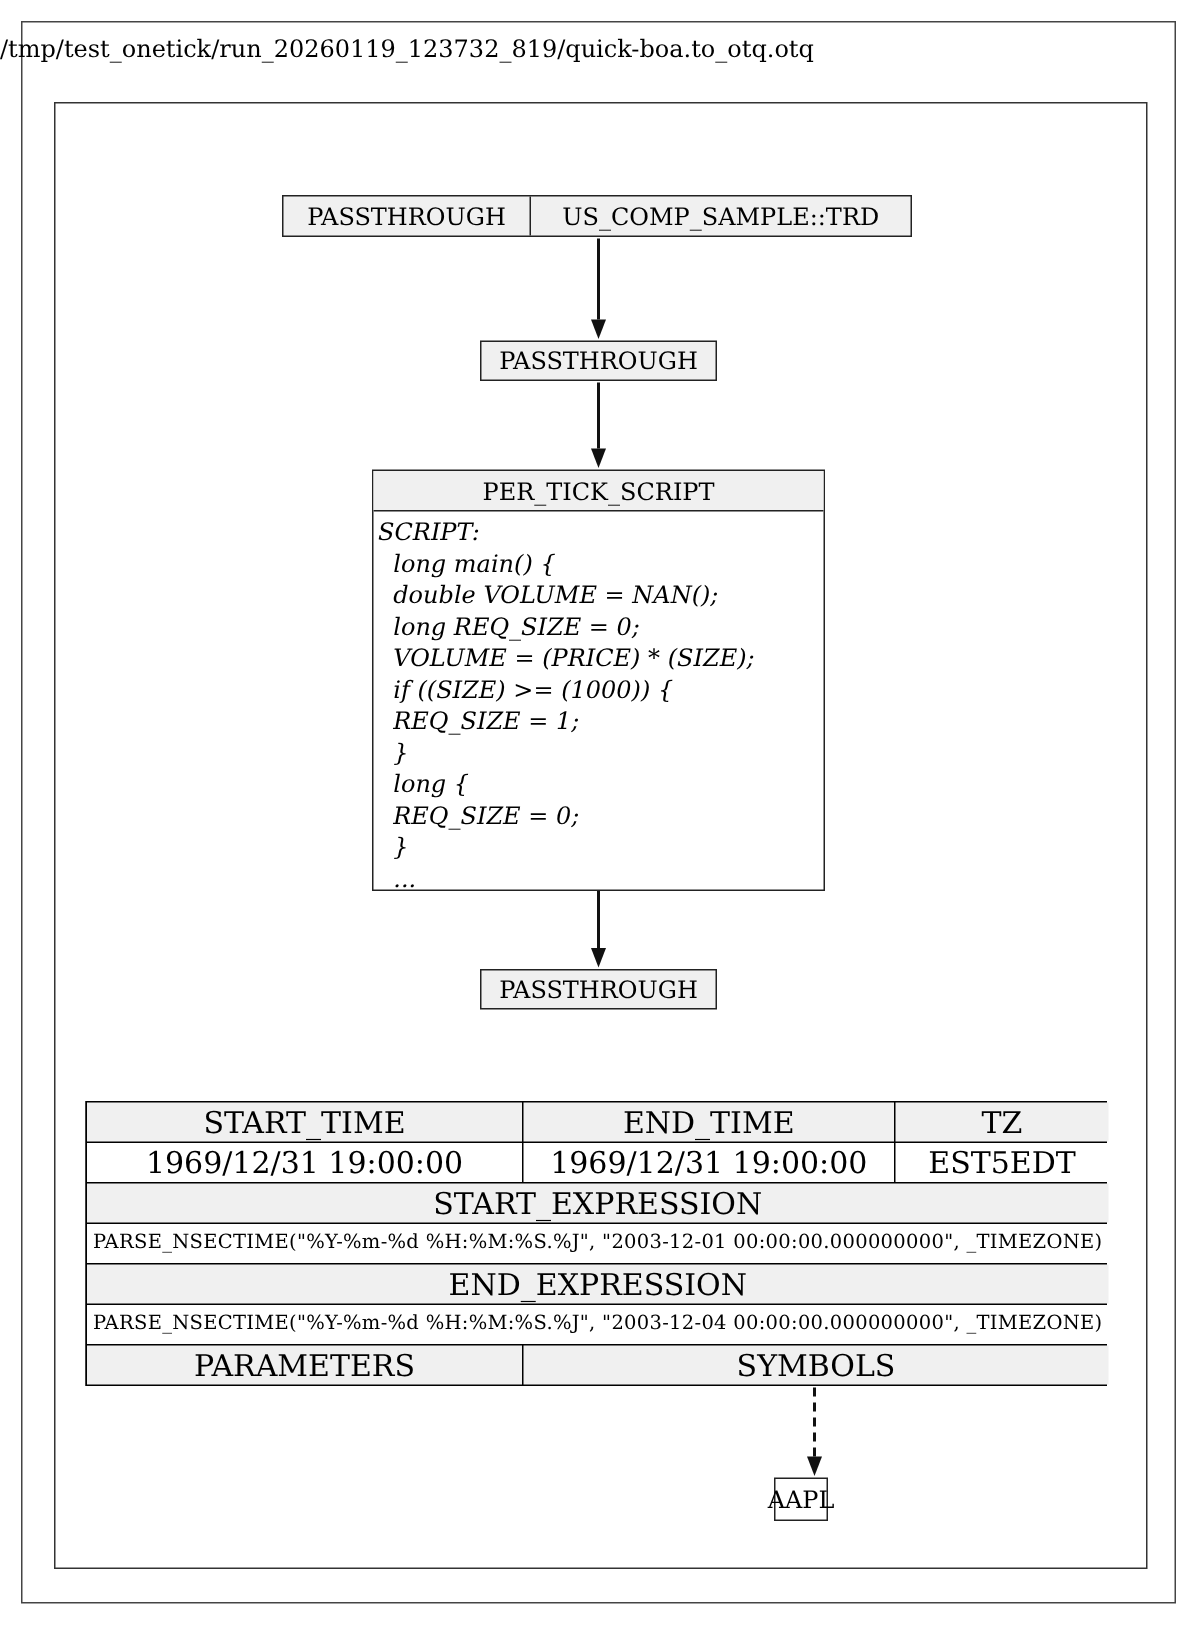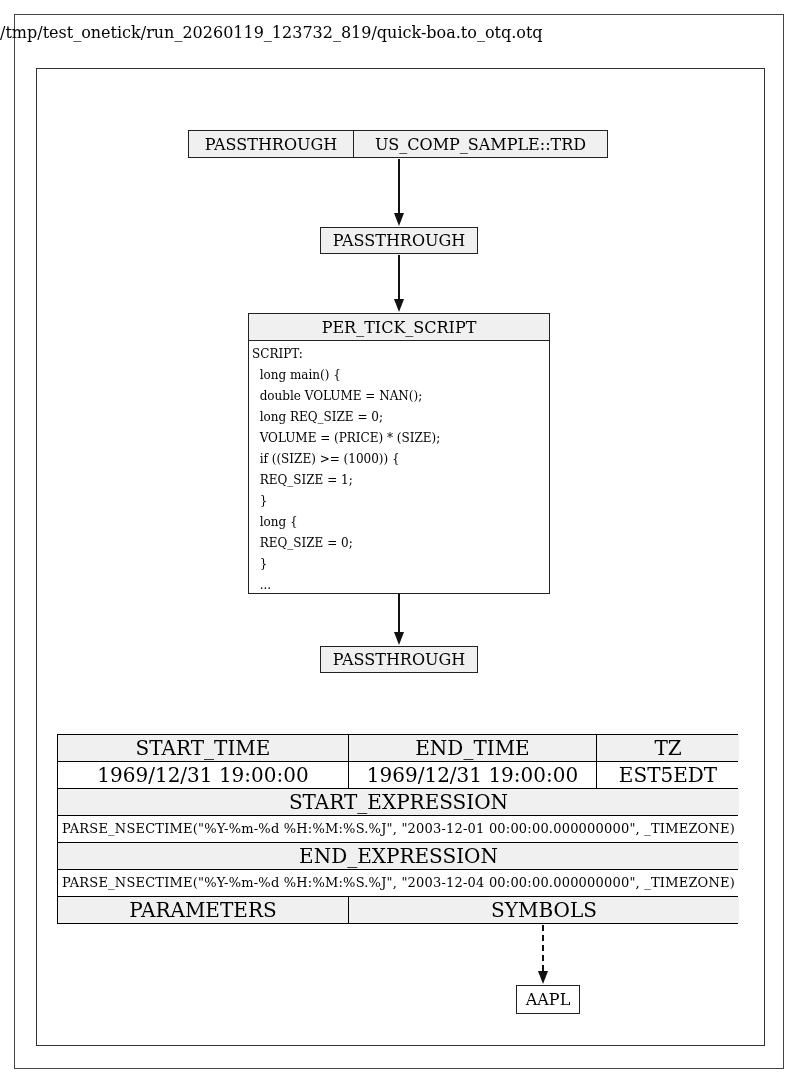--- a/index.html
+++ b/index.html
@@ -26,21 +26,21 @@
     display:flex;align-items:center;justify-content:center;
     white-space:nowrap;box-sizing:border-box;padding:0 4px;
   }
   .node-record .cell + .cell{border-left:1px solid #222222;}
   .script-node{background:#ffffff;}
   .script-header{
     background:#f0f0f0;border-bottom:1px solid #222222;height:27px;
     display:flex;align-items:center;justify-content:center;box-sizing:border-box;
   }
   .script-body{padding:3px 2px 2px 3px;}
-  .script-line{white-space:pre;font-size:12px;line-height:21px;}
+  .script-line{white-space:pre;font-size:16px;line-height:21px;font-style:italic;}
   .edge{position:absolute;width:12px;display:flex;flex-direction:column;align-items:center;}
   .edge .line{width:0;flex:1;border-left:2px solid #111111;}
   .edge .line.dashed{border-left-style:dashed;}
   .edge .head{
     width:0;height:0;border-left:5.5px solid transparent;border-right:5.5px solid transparent;
     border-top:13px solid #111111;
   }
   .info-table{
     position:absolute;left:57px;top:734px;width:681px;box-sizing:border-box;
     border:1px solid #000000;background:#000000;
@@ -131,17 +131,17 @@
 
     <div class="cell hdr">PARAMETERS</div>
     <div class="cell hdr span2">SYMBOLS</div>
   </div>
 
   <div class="edge" style="left:537px;top:925px;height:59px;">
     <div class="line dashed"></div>
     <div class="head"></div>
   </div>
 
-  <div class="node node-simple" style="left:516px;top:985px;width:64px;height:29px;background:#ffffff;">
+  <div class="node node-simple" style="left:516px;top:985px;width:36px;height:29px;background:#ffffff;">
     <span>AAPL</span>
   </div>
 
 </div>
 
 </body></html>

